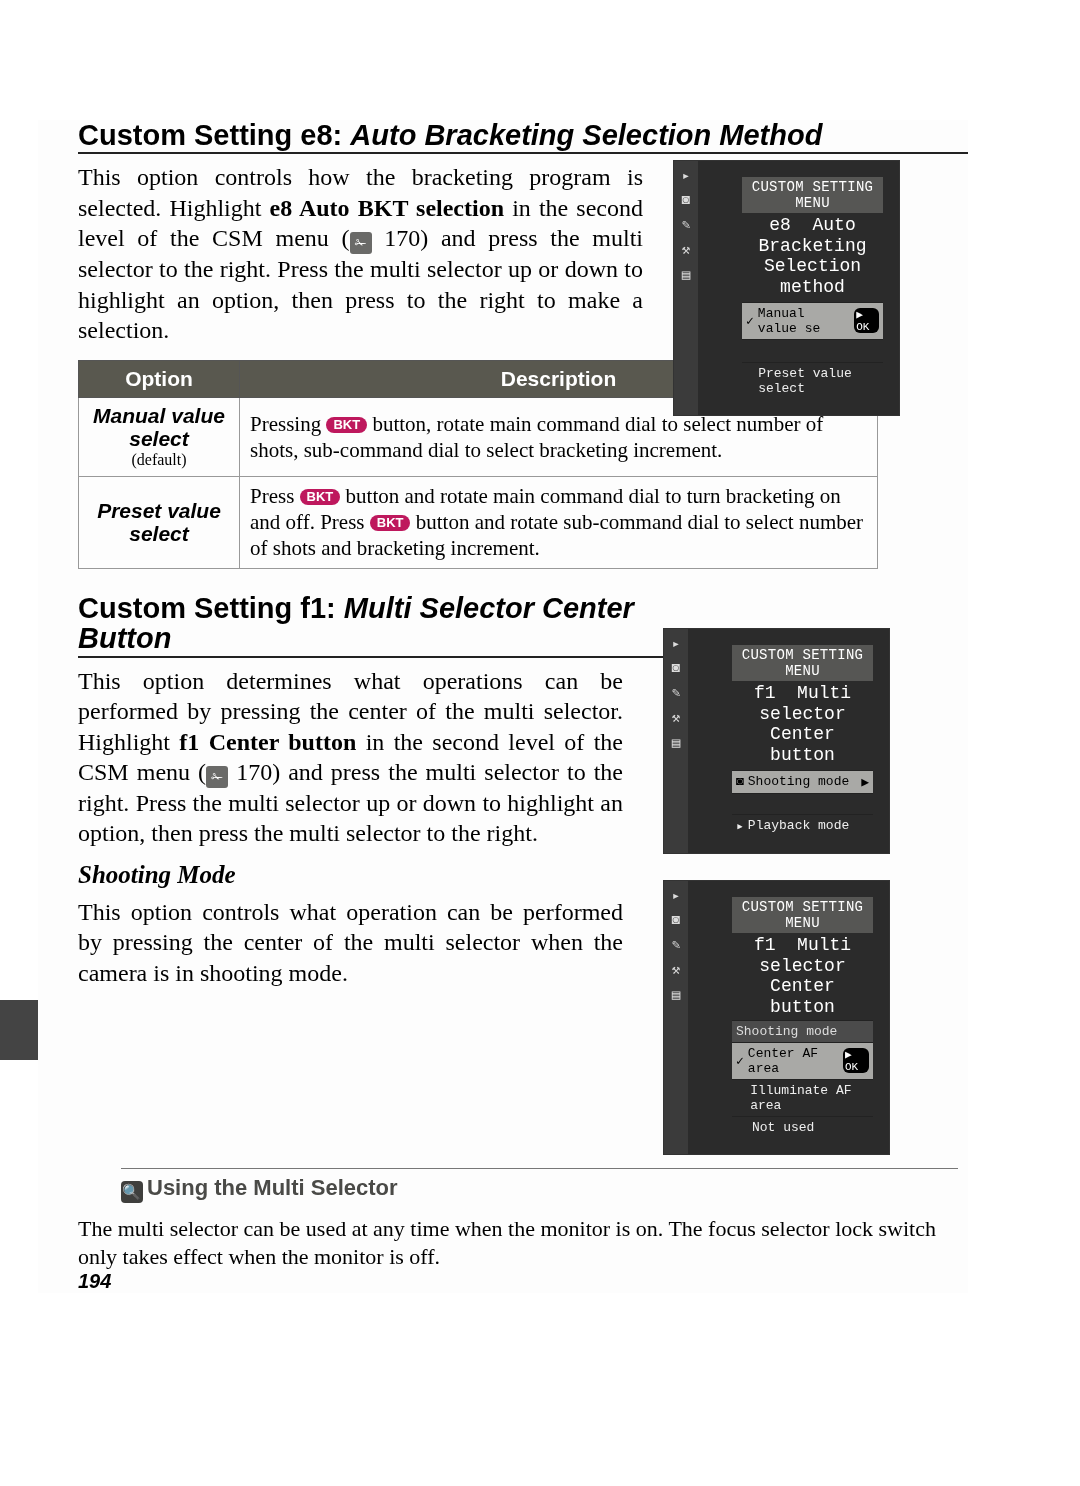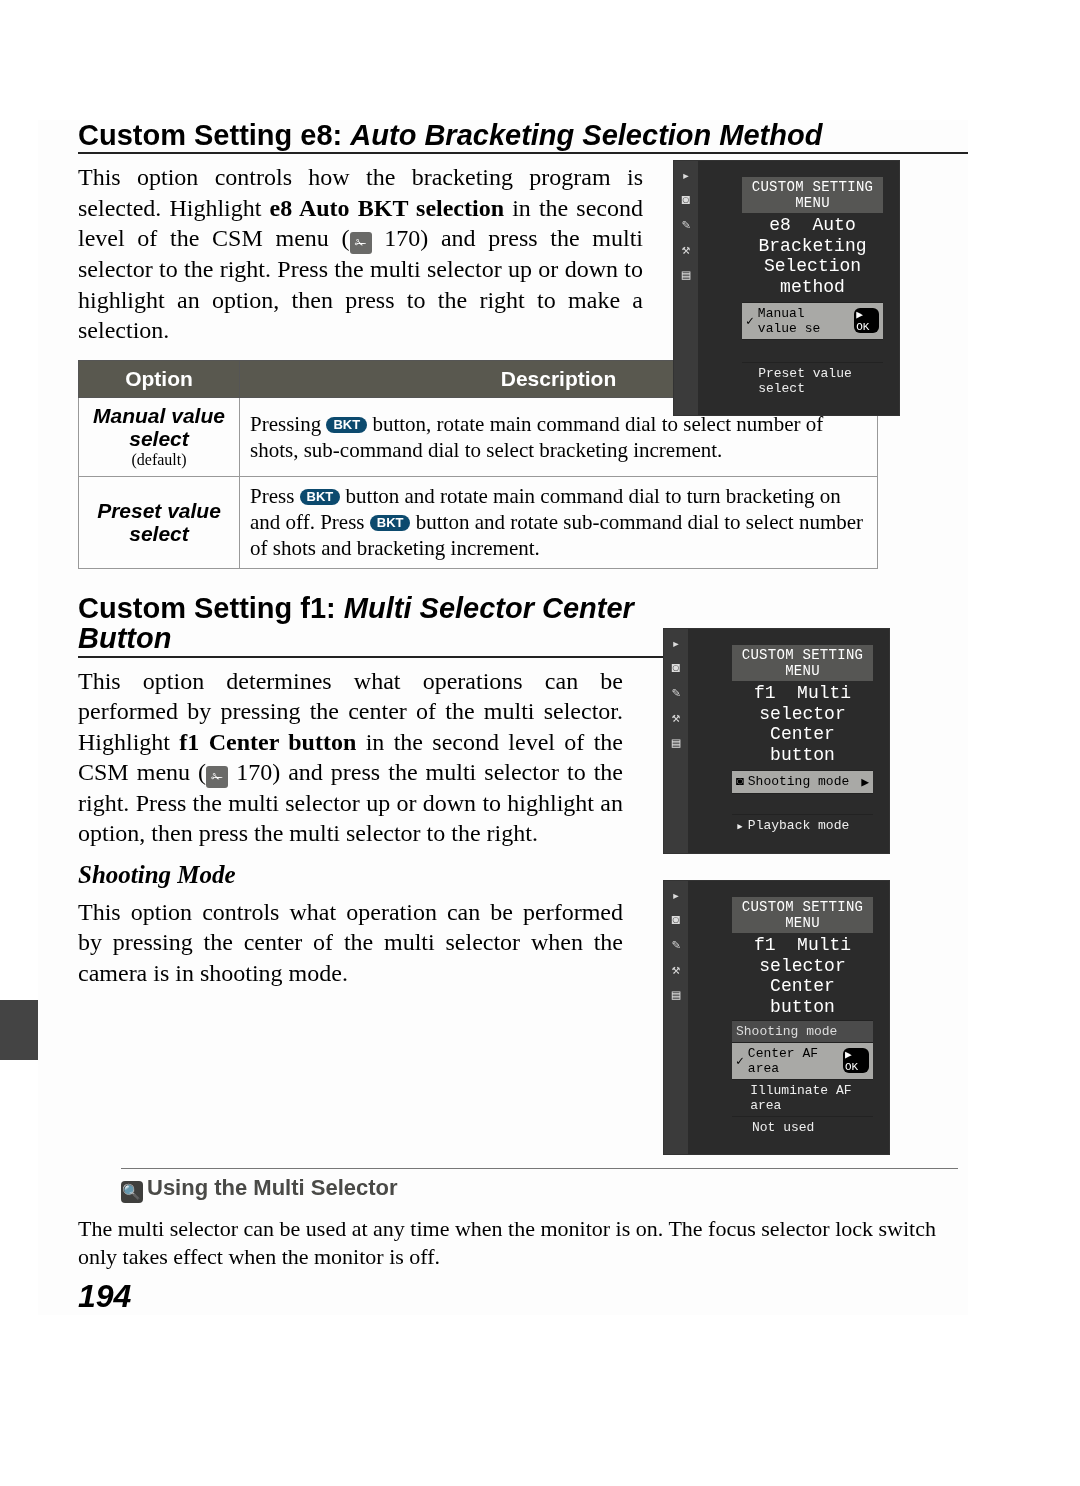--- a/index.html
+++ b/index.html
@@ -87,21 +87,21 @@
     width: 565px;
   }
   .bodypara.narrow2 {
     width: 545px;
   }
   .bodypara b {
     font-family: inherit;
   }
   .bkt-icon {
     display: inline-block;
-    background: #0c4a6e;
+    background: #be185d;
     color: #fff;
     border-radius: 10px;
     font-family: Arial, Helvetica, sans-serif;
     font-weight: bold;
     font-size: 13px;
     padding: 1px 7px 2px 7px;
     vertical-align: 2px;
     line-height: 1;
   }
   .pgref-icon {
@@ -266,22 +266,21 @@
   }
   .tip-body {
     font-size: 22px;
     line-height: 1.25;
     margin-top: 12px;
   }
   .pagenum {
     font-family: Arial, Helvetica, sans-serif;
     font-style: italic;
     font-weight: 700;
-    font-size: 32px;
-    margin-top: 8px;
+    font-size: 20px;
   }
 </style>
 </head>
 <body>
 
 <div class="side-tab-block"></div>
 <div class="side-tab-top">
   <span>✎</span>
 </div>
 <div class="side-tab-text">Menu Guide—Custom Settings</div>

